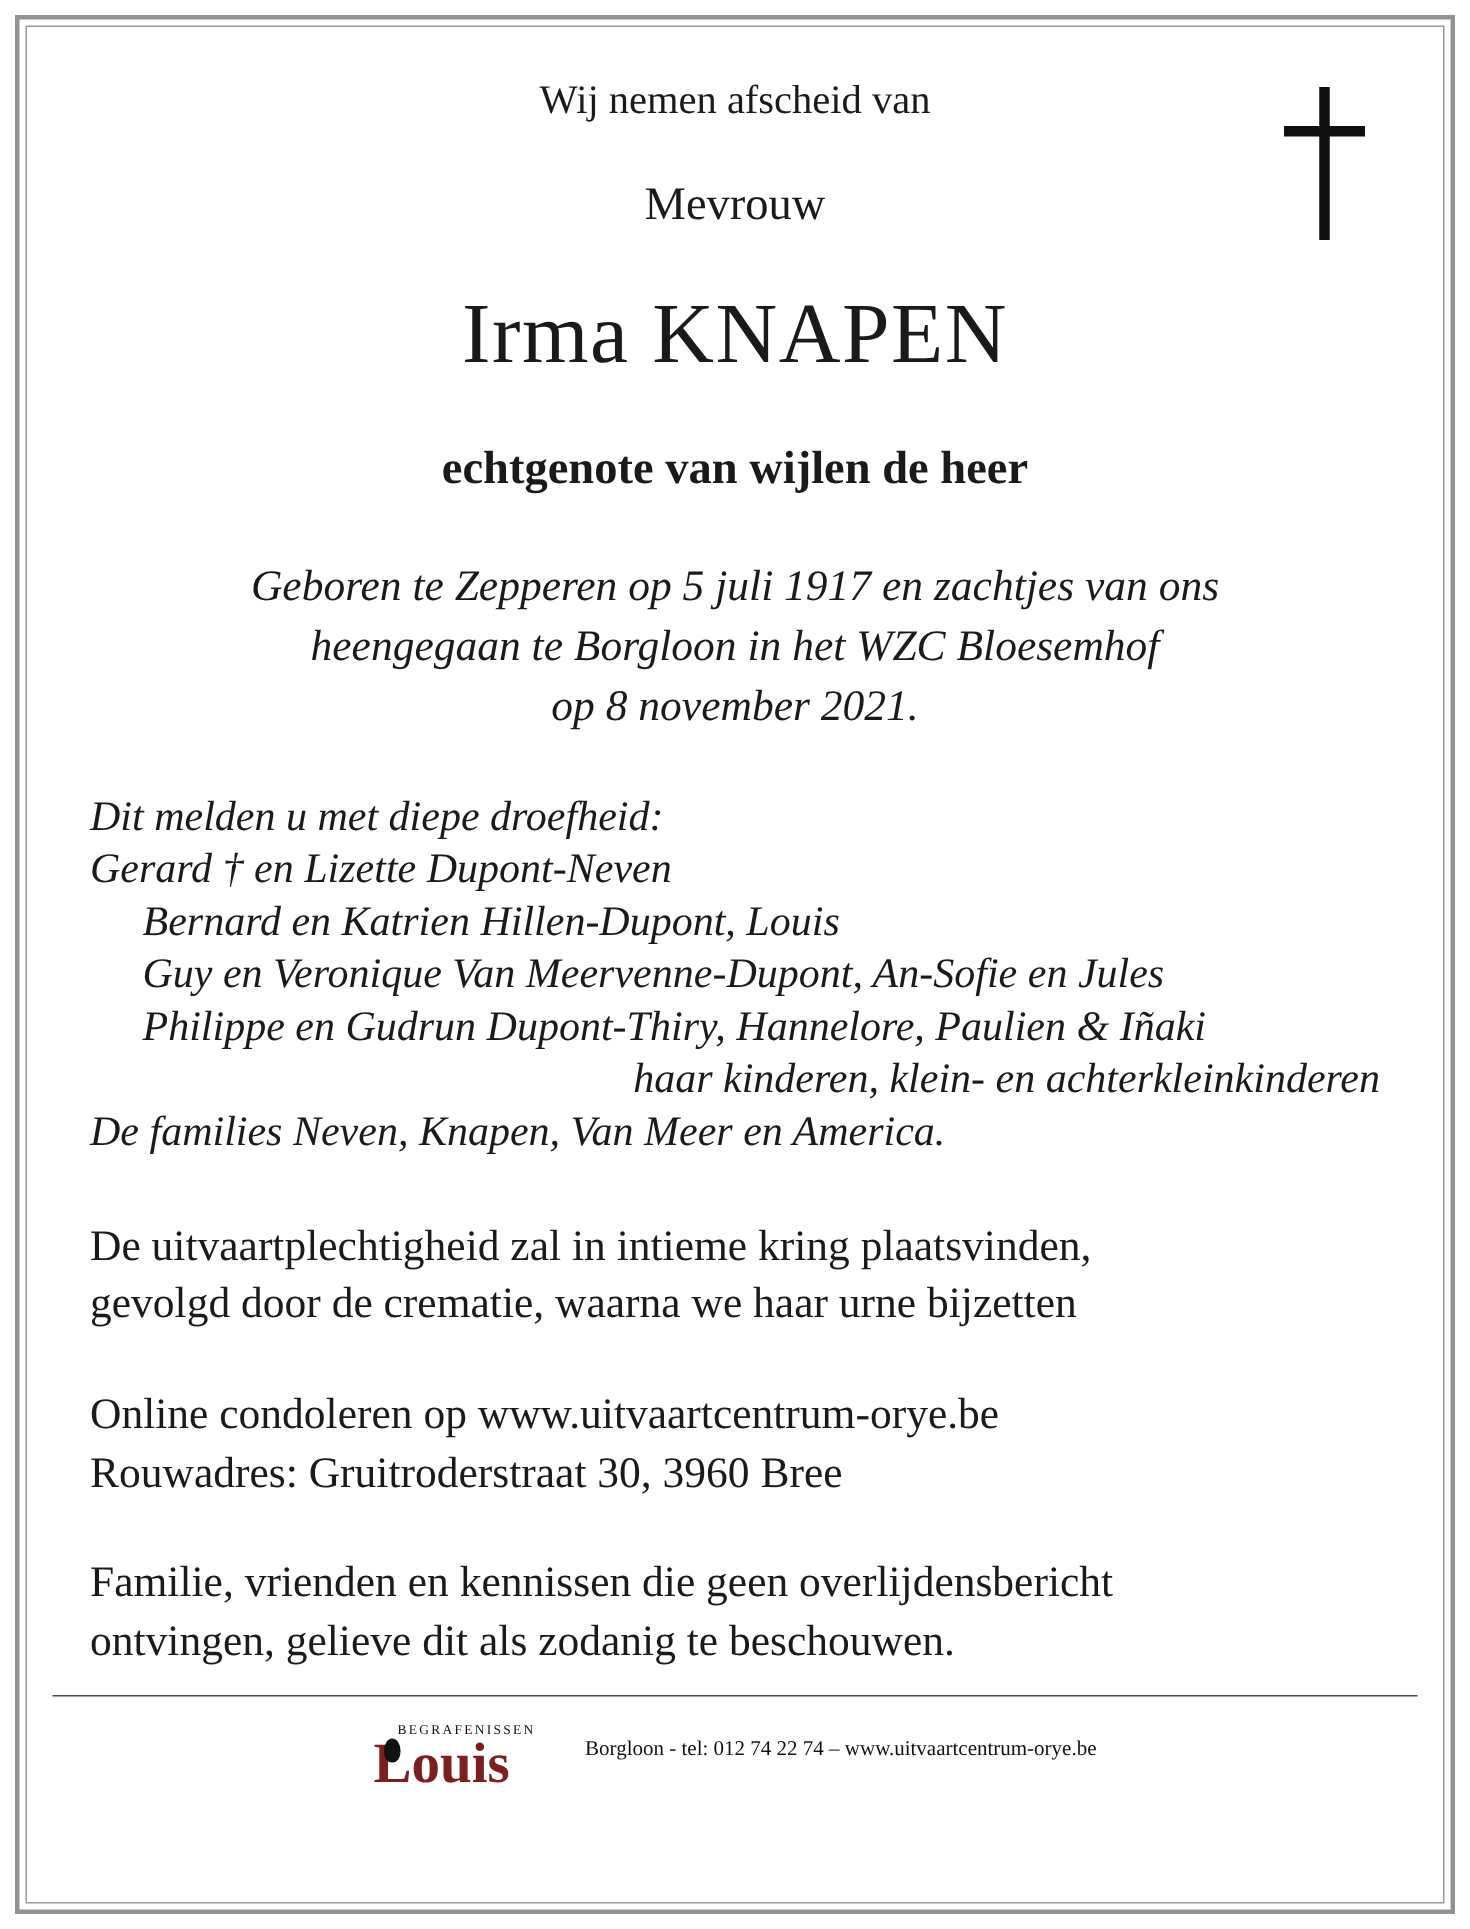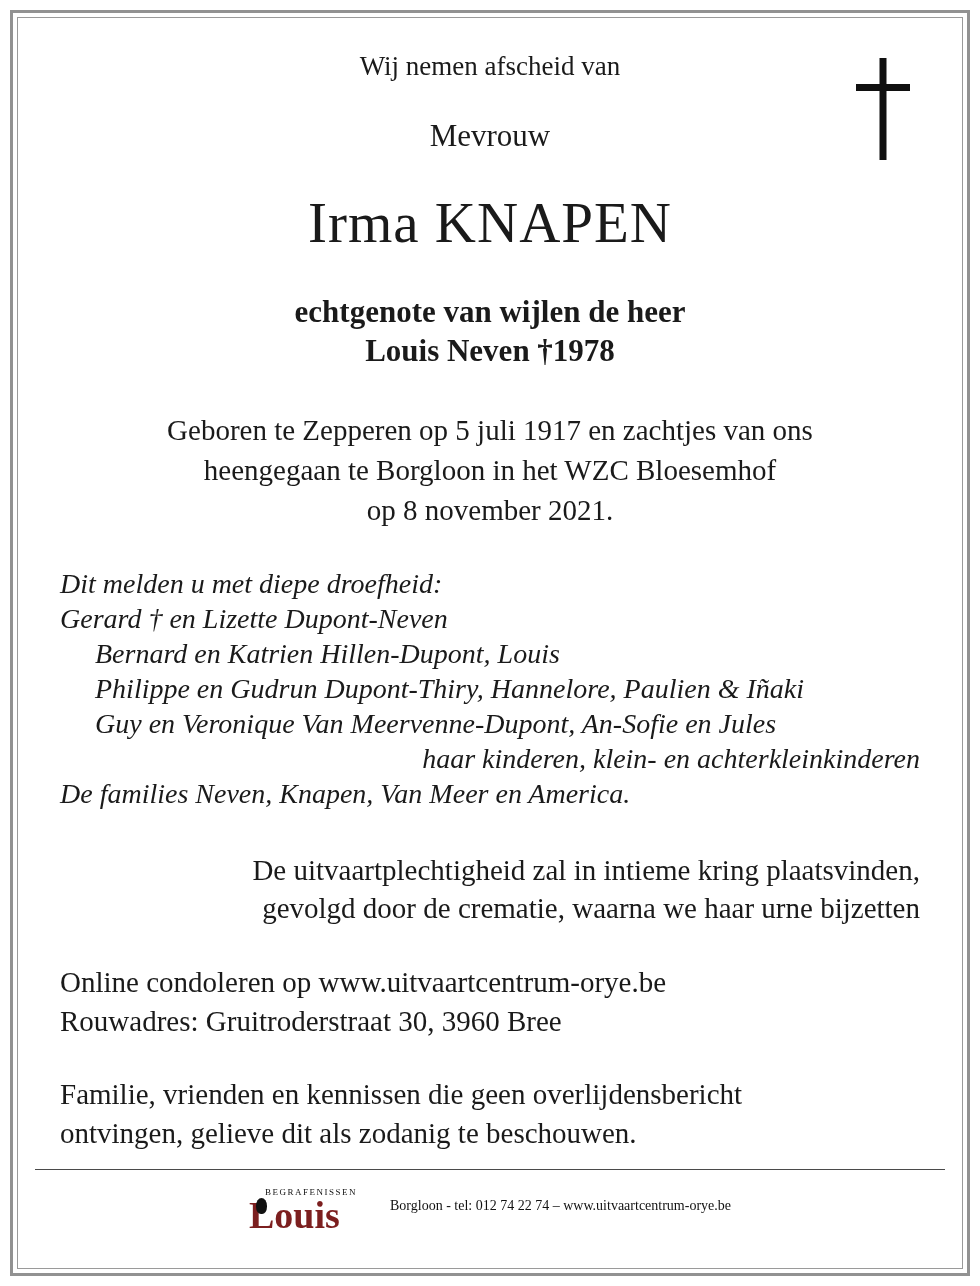--- a/index.html
+++ b/index.html
@@ -40,30 +40,30 @@
   }
 
   .intro { text-align: center; font-size: 27px; line-height: 32px; }
   .salutation { text-align: center; font-size: 31px; line-height: 36px; margin-top: 36px; }
   .name {
     text-align: center; font-size: 57px; line-height: 62px;
     font-weight: normal; margin-top: 38px; letter-spacing: 1px;
   }
   .spouse { text-align: center; font-size: 31px; line-height: 39px; font-weight: bold; }
   .spouse-block { margin-top: 38px; }
-  .life-block { margin-top: 40px; }
+  .life-block { margin-top: 40px; font-style: italic; }
   .life { text-align: center; font-size: 29px; line-height: 40px; }
 
   .family-block { margin-top: 36px; font-style: italic; }
   .fam-line { font-size: 28px; line-height: 35px; }
   .fam-indent { padding-left: 35px; }
   .fam-right { text-align: right; }
 
   .ceremony-block { margin-top: 40px; }
-  .ceremony { text-align: right; font-size: 29px; line-height: 38px; }
+  .ceremony { text-align: left; font-size: 29px; line-height: 38px; }
 
   .condolence-block { margin-top: 36px; }
   .condolence { font-size: 29px; line-height: 39px; }
 
   .closing-block { margin-top: 34px; }
   .closing { font-size: 29px; line-height: 39px; }
 
   .rule {
     border: 0; border-top: 1px solid #4a4a4a;
     margin: 16px -25px 0 -25px;
@@ -103,35 +103,34 @@
   </div>
 
   <p class="intro">Wij nemen afscheid van</p>
 
   <p class="salutation">Mevrouw</p>
 
   <h1 class="name">Irma KNAPEN</h1>
 
   <div class="spouse-block">
     <p class="spouse">echtgenote van wijlen de heer</p>
-    <p class="spouse">Louis Neven †1978</p>
   </div>
 
   <div class="life-block">
     <p class="life">Geboren te Zepperen op 5 juli 1917 en zachtjes van ons</p>
     <p class="life">heengegaan te Borgloon in het WZC Bloesemhof</p>
     <p class="life">op 8 november 2021.</p>
   </div>
 
   <div class="family-block">
     <p class="fam-line">Dit melden u met diepe droefheid:</p>
     <p class="fam-line">Gerard † en Lizette Dupont-Neven</p>
     <p class="fam-line fam-indent">Bernard en Katrien Hillen-Dupont, Louis</p>
+    <p class="fam-line fam-indent">Guy en Veronique Van Meervenne-Dupont, An-Sofie en Jules</p>
     <p class="fam-line fam-indent">Philippe en Gudrun Dupont-Thiry, Hannelore, Paulien &amp; Iñaki</p>
-    <p class="fam-line fam-indent">Guy en Veronique Van Meervenne-Dupont, An-Sofie en Jules</p>
     <p class="fam-line fam-right">haar kinderen, klein- en achterkleinkinderen</p>
     <p class="fam-line">De families Neven, Knapen, Van Meer en America.</p>
   </div>
 
   <div class="ceremony-block">
     <p class="ceremony">De uitvaartplechtigheid zal in intieme kring plaatsvinden,</p>
     <p class="ceremony">gevolgd door de crematie, waarna we haar urne bijzetten</p>
   </div>
 
   <div class="condolence-block">

